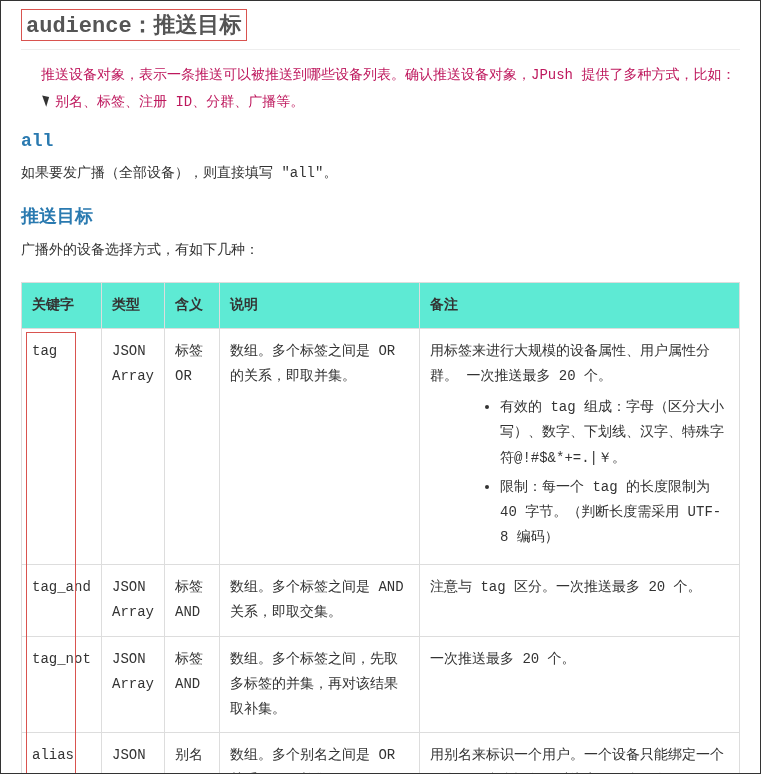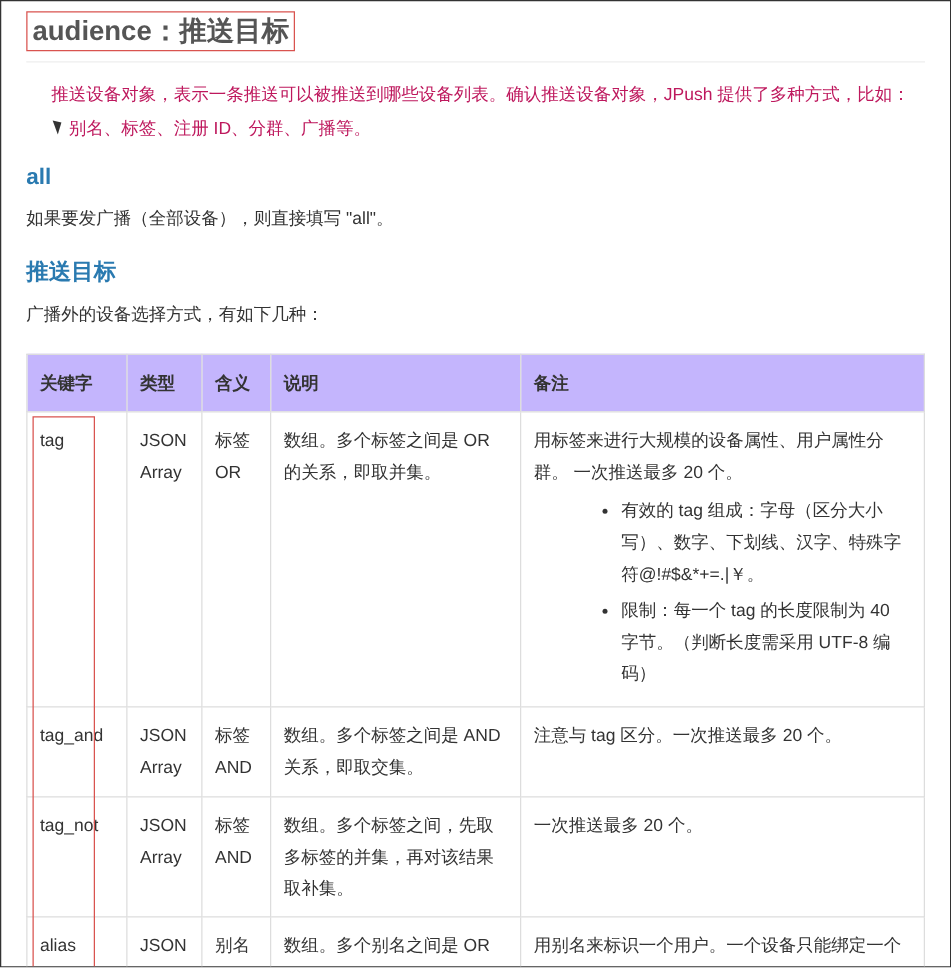--- a/index.html
+++ b/index.html
@@ -1,18 +1,19 @@
 <!DOCTYPE html>
 <html><head>
   <meta charset="utf-8">
   <style>
     * {
       box-sizing: border-box;
       margin: 0;
       padding: 0;
+      font-family: Liberation Mono, monospace;
     }
     body {
       font-family: "Helvetica Neue", Helvetica, Arial, "PingFang SC", "Microsoft YaHei", sans-serif;
       font-size: 14px;
       color: #333;
       background: #fff;
       width: 761px;
     }
     .container {
       border: 1px solid #333;
@@ -78,21 +79,21 @@
       margin-top: 6px;
     }
     th, td {
       border: 1px solid #ddd;
       padding: 10px 10px;
       text-align: left;
       vertical-align: top;
       line-height: 1.8;
     }
     th {
-      background: #c4b5fd;
+      background: #5eead4;
       font-weight: bold;
       color: #333;
     }
     td {
       color: #333;
     }
     ul.notes {
       padding-left: 22px;
       margin-top: 6px;
     }

